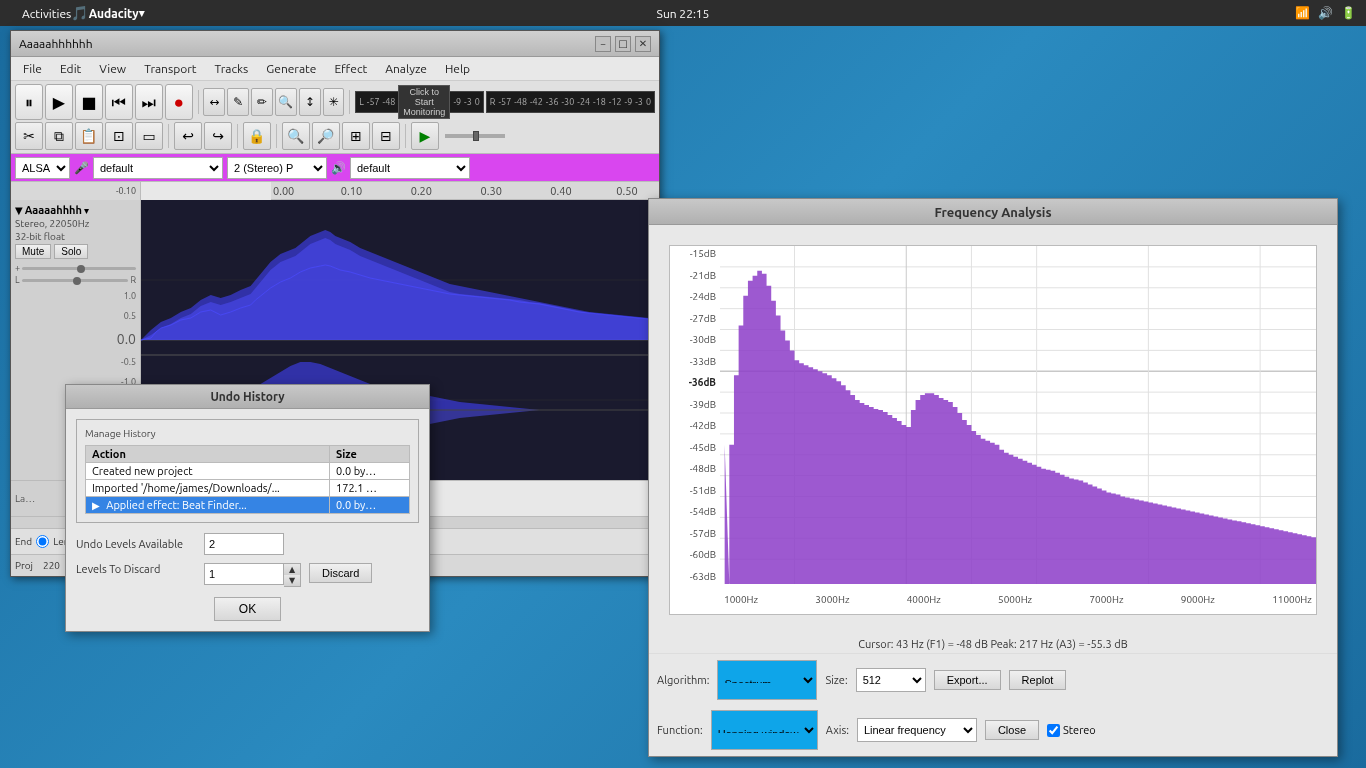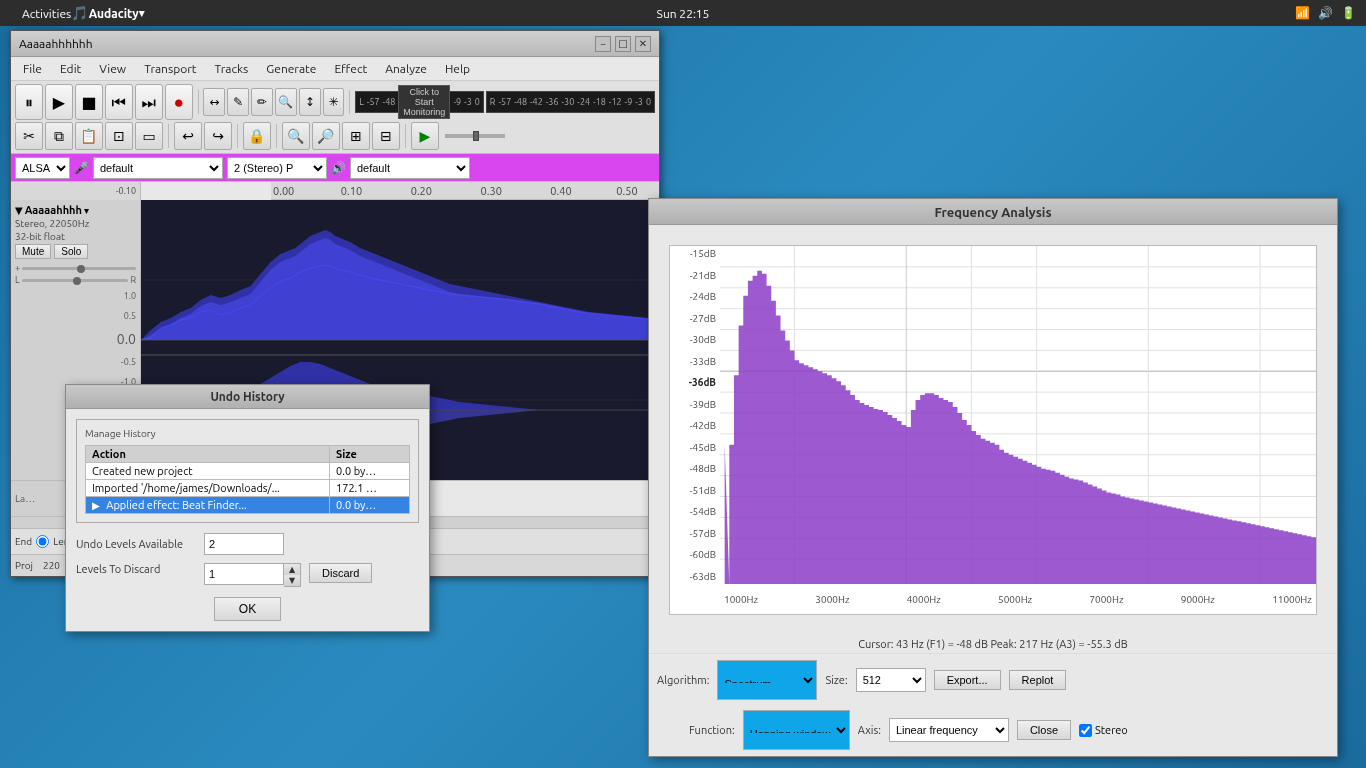--- a/index.html
+++ b/index.html
@@ -983,21 +983,21 @@
       <option>Spectrum</option>
     </select>
     <span class="freq-ctrl-label">Size:</span>
     <select class="freq-size-select">
       <option>512</option>
     </select>
     <button class="freq-ctrl-btn">Export...</button>
     <button class="freq-ctrl-btn">Replot</button>
     <span style="flex:1;"></span>
   </div>
-  <div style="display:flex;align-items:center;gap:8px;padding:4px 8px 6px 8px;margin-left:32px;">
+  <div style="display:flex;align-items:center;gap:8px;padding:4px 8px 6px 8px;">
     <span class="freq-ctrl-label">Function:</span>
     <select class="freq-select">
       <option>Hanning window</option>
     </select>
     <span class="freq-ctrl-label">Axis:</span>
     <select class="freq-axis-select">
       <option>Linear frequency</option>
     </select>
     <button class="freq-ctrl-btn">Close</button>
     <div class="grids-check">

